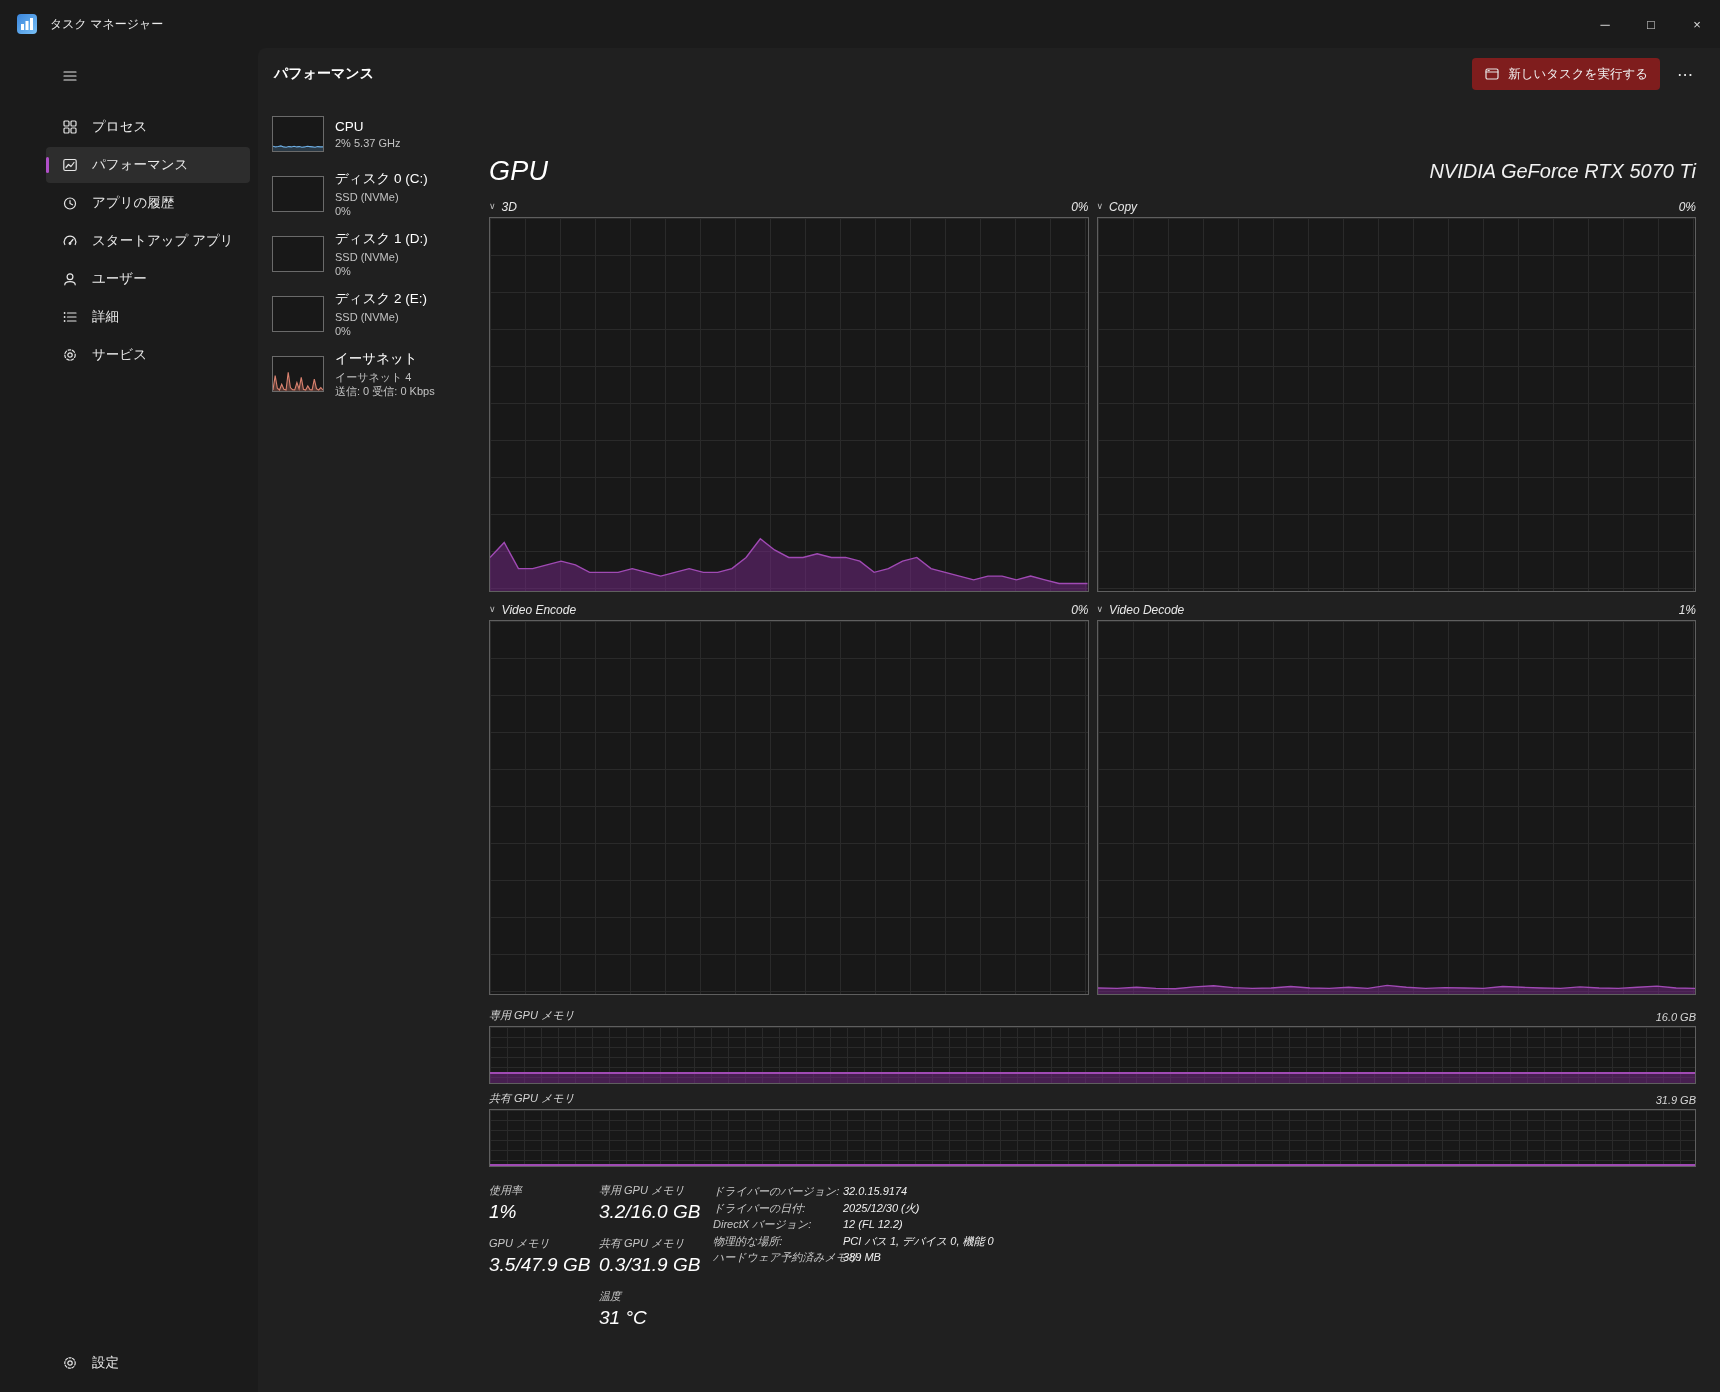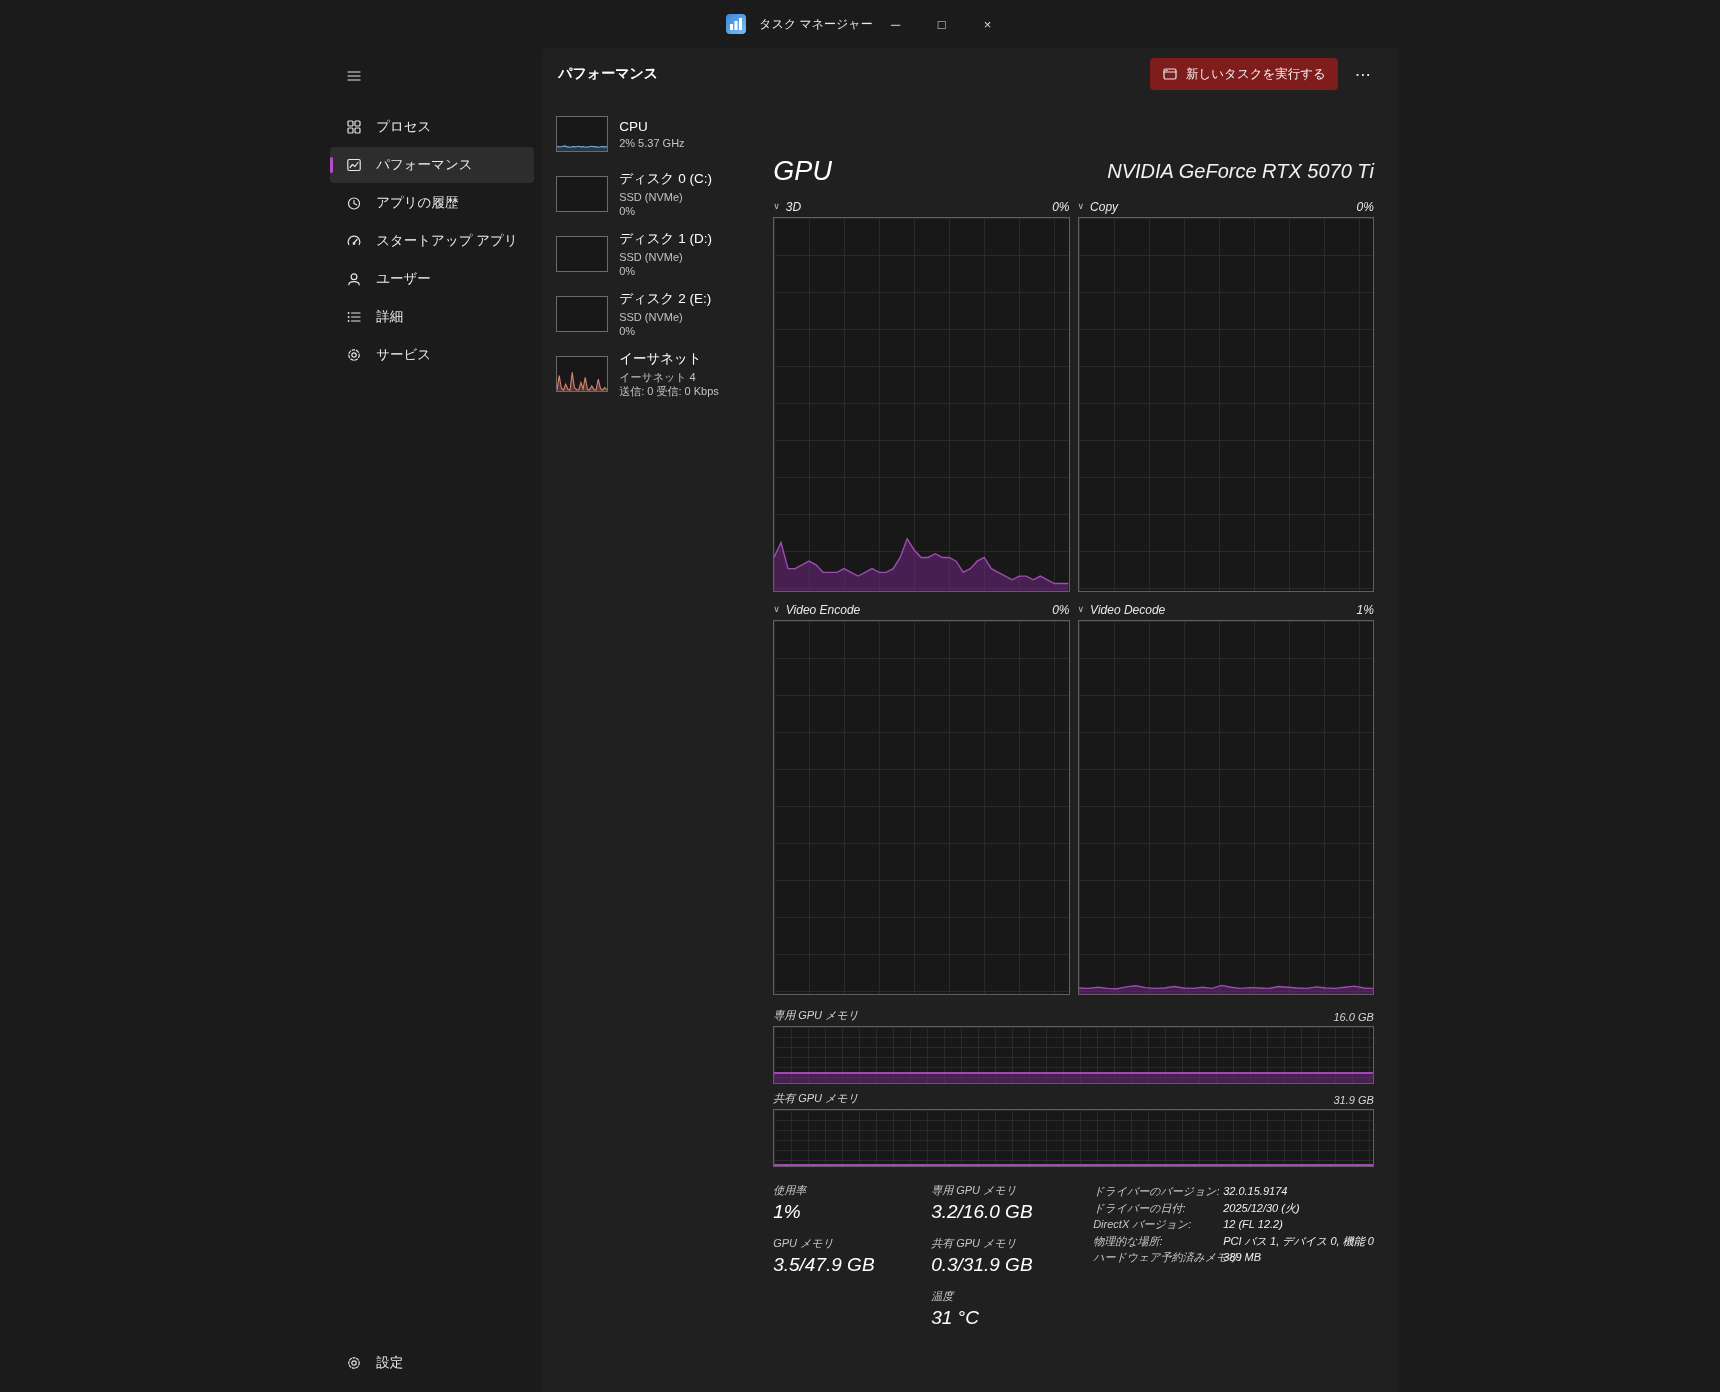--- a/index.html
+++ b/index.html
@@ -9,34 +9,34 @@
     --bg:#1b1b1b;
     --panel:#202020;
     --border:#5a5a5a;
     --grid:#2a2a2a;
     --txt:#ffffff;
     --txt2:#c9c9c9;
   }
   *{box-sizing:border-box;margin:0;padding:0;}
   html,body{width:1720px;height:1392px;overflow:hidden;}
   body{background:var(--bg);color:var(--txt);font-family:"Liberation Sans","DejaVu Sans",sans-serif;font-size:13px;}
-  .app{width:1720px;height:1392px;display:flex;flex-direction:column;align-items:center;}
+  .app{width:1720px;height:1392px;display:flex;flex-direction:column;}
 
   
   .titlebar{height:48px;display:flex;align-items:center;flex:0 0 auto;}
   .titlebar .appicon{width:22px;height:22px;margin:0 12px 0 16px;flex:0 0 auto;}
   .titlebar .title{font-size:12px;color:#ececec;}
   .tb-spacer{flex:1;}
   .win-btn{width:46px;height:48px;display:flex;align-items:center;justify-content:center;color:#dcdcdc;font-size:13px;cursor:default;}
 
   
   .body-row{flex:1;display:flex;min-height:0;}
 
   
-  .rail{width:220px;flex:0 0 auto;display:flex;flex-direction:column;padding:6px 6px 10px 6px;}
+  .rail{width:220px;flex:0 0 auto;display:flex;flex-direction:column;padding:6px 6px 10px 6px;margin-left:38px;}
   .hamburger{width:40px;height:36px;border-radius:4px;display:flex;align-items:center;justify-content:center;margin:4px 0 14px 6px;}
   .nav-item{position:relative;height:36px;display:flex;align-items:center;gap:14px;padding:0 12px 0 16px;border-radius:4px;margin:1px 2px;color:#eaeaea;font-size:13.5px;cursor:default;}
   .nav-item.selected{background:#2d2d2d;}
   .nav-item.selected::before{content:"";position:absolute;left:0;top:50%;transform:translateY(-50%);width:3px;height:16px;border-radius:2px;background:var(--accent);}
   .nav-item .ni-icon{width:16px;height:16px;flex:0 0 auto;display:flex;}
   .rail-spacer{flex:1;}
 
   
   .content{flex:1;background:var(--panel);border-top-left-radius:8px;display:flex;flex-direction:column;min-width:0;}
   .content-header{height:52px;flex:0 0 auto;display:flex;align-items:center;padding:0 18px 0 16px;}
@@ -76,21 +76,21 @@
   .thumb svg .line{stroke-width:1.1;}
 
   
   .mem-label-row{display:flex;justify-content:space-between;align-items:flex-end;font-size:11px;color:#d6d6d6;margin-top:13px;margin-bottom:3px;}
   .mem-bar{height:58px;border:1px solid #5f5f5f;background:#181818;position:relative;overflow:hidden;
     background-image:linear-gradient(to right,var(--grid) 1px,transparent 1px),linear-gradient(to bottom,var(--grid) 1px,transparent 1px);
     background-size:17px 10px;}
   .mem-fill{position:absolute;left:0;right:0;bottom:0;background:var(--gpu-fill);border-top:2px solid var(--gpu-line);}
 
   
-  .stats{display:flex;margin-top:16px;gap:48px;}
+  .stats{display:flex;margin-top:16px;}
   .stat-col1{width:110px;flex:0 0 auto;}
   .stat-col2{width:106px;flex:0 0 auto;}
   .stat-label{font-size:11px;color:#c8c8c8;margin-bottom:3px;}
   .stat-value{font-size:19px;color:#fff;margin-bottom:13px;white-space:nowrap;}
   .stat-details{display:grid;grid-template-columns:128px auto;column-gap:2px;font-size:11px;line-height:16.5px;align-content:start;margin-left:8px;}
   .sd-label{color:#c8c8c8;white-space:nowrap;}
   .sd-value{color:#efefef;white-space:nowrap;}
 
   .icon-stroke{stroke:#e6e6e6;stroke-width:1.2;fill:none;stroke-linecap:round;stroke-linejoin:round;}
 </style>

